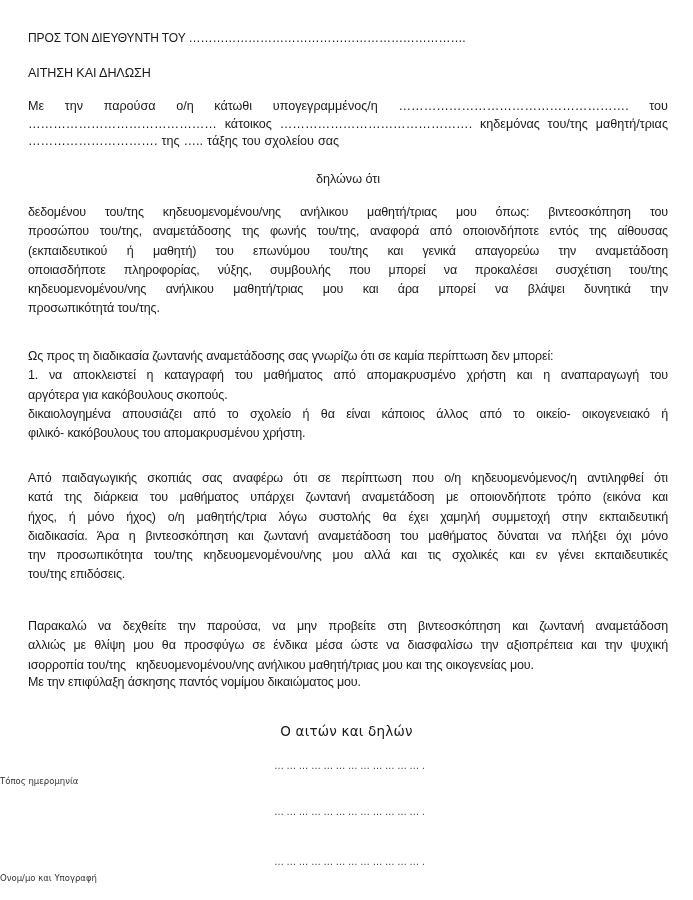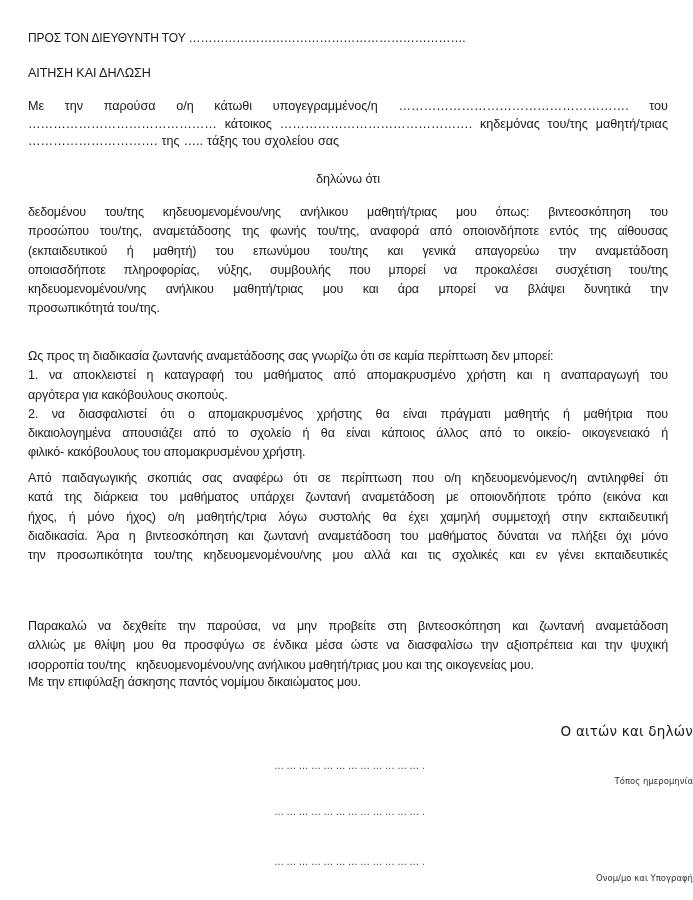--- a/index.html
+++ b/index.html
@@ -94,40 +94,40 @@
       position: absolute;
       top: 720px;
       left: 0;
       width: 693px;
     }
     .sig-title {
       position: absolute;
       left: 0;
       width: 693px;
       top: 3px;
-      text-align: right;
+      text-align: center;
       font-size: 13.5px;
       font-family: "DejaVu Sans", sans-serif;
       letter-spacing: 0.2px;
     }
     .sig-dots {
       position: absolute;
       left: 274px;
       width: 150px;
       font-size: 10px;
       letter-spacing: 2.3px;
       white-space: nowrap;
       overflow: hidden;
       color: #333;
     }
     .sig-caption {
       position: absolute;
       left: 0;
       width: 693px;
-      text-align: right;
+      text-align: left;
       font-size: 8.5px;
       font-family: "DejaVu Sans", sans-serif;
       color: #333;
     }
     .d1 { top: 40px; }
     .c1 { top: 56px; }
     .d2 { top: 86px; }
     .d3 { top: 136px; }
     .c3 { top: 153px; }
   </style>
@@ -178,31 +178,31 @@
     <span class="line">(εκπαιδευτικού ή μαθητή) του επωνύμου του/της και γενικά απαγορεύω την αναμετάδοση</span>
     <span class="line">οποιασδήποτε πληροφορίας, νύξης, συμβουλής που μπορεί να προκαλέσει συσχέτιση του/της</span>
     <span class="line">κηδευομενομένου/νης ανήλικου μαθητή/τριας μου και άρα μπορεί να βλάψει δυνητικά την</span>
     <span class="line last">προσωπικότητά του/της.</span>
   </div>
 
   <div class="para p2">
     <span class="line last">Ως προς τη διαδικασία ζωντανής αναμετάδοσης σας γνωρίζω ότι σε καμία περίπτωση δεν μπορεί:</span>
     <span class="line">1. να αποκλειστεί η καταγραφή του μαθήματος από απομακρυσμένο χρήστη και η αναπαραγωγή του</span>
     <span class="line last">αργότερα για κακόβουλους σκοπούς.</span>
-    <span class="line">2. να διασφαλιστεί ότι ο απομακρυσμένος χρήστης θα είναι πράγματι μαθητής ή μαθήτρια που</span>
     <span class="line">δικαιολογημένα απουσιάζει από το σχολείο ή θα είναι κάποιος άλλος από το οικείο- οικογενειακό ή</span>
     <span class="line last">φιλικό- κακόβουλους του απομακρυσμένου χρήστη.</span>
   </div>
 
   <div class="para p3">
     <span class="line">Από παιδαγωγικής σκοπιάς σας αναφέρω ότι σε περίπτωση που ο/η κηδευομενόμενος/η αντιληφθεί ότι</span>
     <span class="line">κατά της διάρκεια του μαθήματος υπάρχει ζωντανή αναμετάδοση με οποιονδήποτε τρόπο (εικόνα και</span>
     <span class="line">ήχος, ή μόνο ήχος) ο/η μαθητής/τρια λόγω συστολής θα έχει χαμηλή συμμετοχή στην εκπαιδευτική</span>
     <span class="line">διαδικασία. Άρα η βιντεοσκόπηση και ζωντανή αναμετάδοση του μαθήματος δύναται να πλήξει όχι μόνο</span>
     <span class="line">την προσωπικότητα του/της κηδευομενομένου/νης μου αλλά και τις σχολικές και εν γένει εκπαιδευτικές</span>
+    <span class="line last">του/της επιδόσεις.</span>
   </div>
 
   <div class="para p4">
     <span class="line">Παρακαλώ να δεχθείτε την παρούσα, να μην προβείτε στη βιντεοσκόπηση και ζωντανή αναμετάδοση</span>
     <span class="line">αλλιώς με θλίψη μου θα προσφύγω σε ένδικα μέσα ώστε να διασφαλίσω την αξιοπρέπεια και την ψυχική</span>
     <span class="line last" style="white-space: pre;">ισορροπία του/της   κηδευομενομένου/νης ανήλικου μαθητή/τριας μου και της οικογενείας μου.</span>
   </div>
 
   <div class="para p5">
     <span class="line last">Με την επιφύλαξη άσκησης παντός νομίμου δικαιώματος μου.</span>

